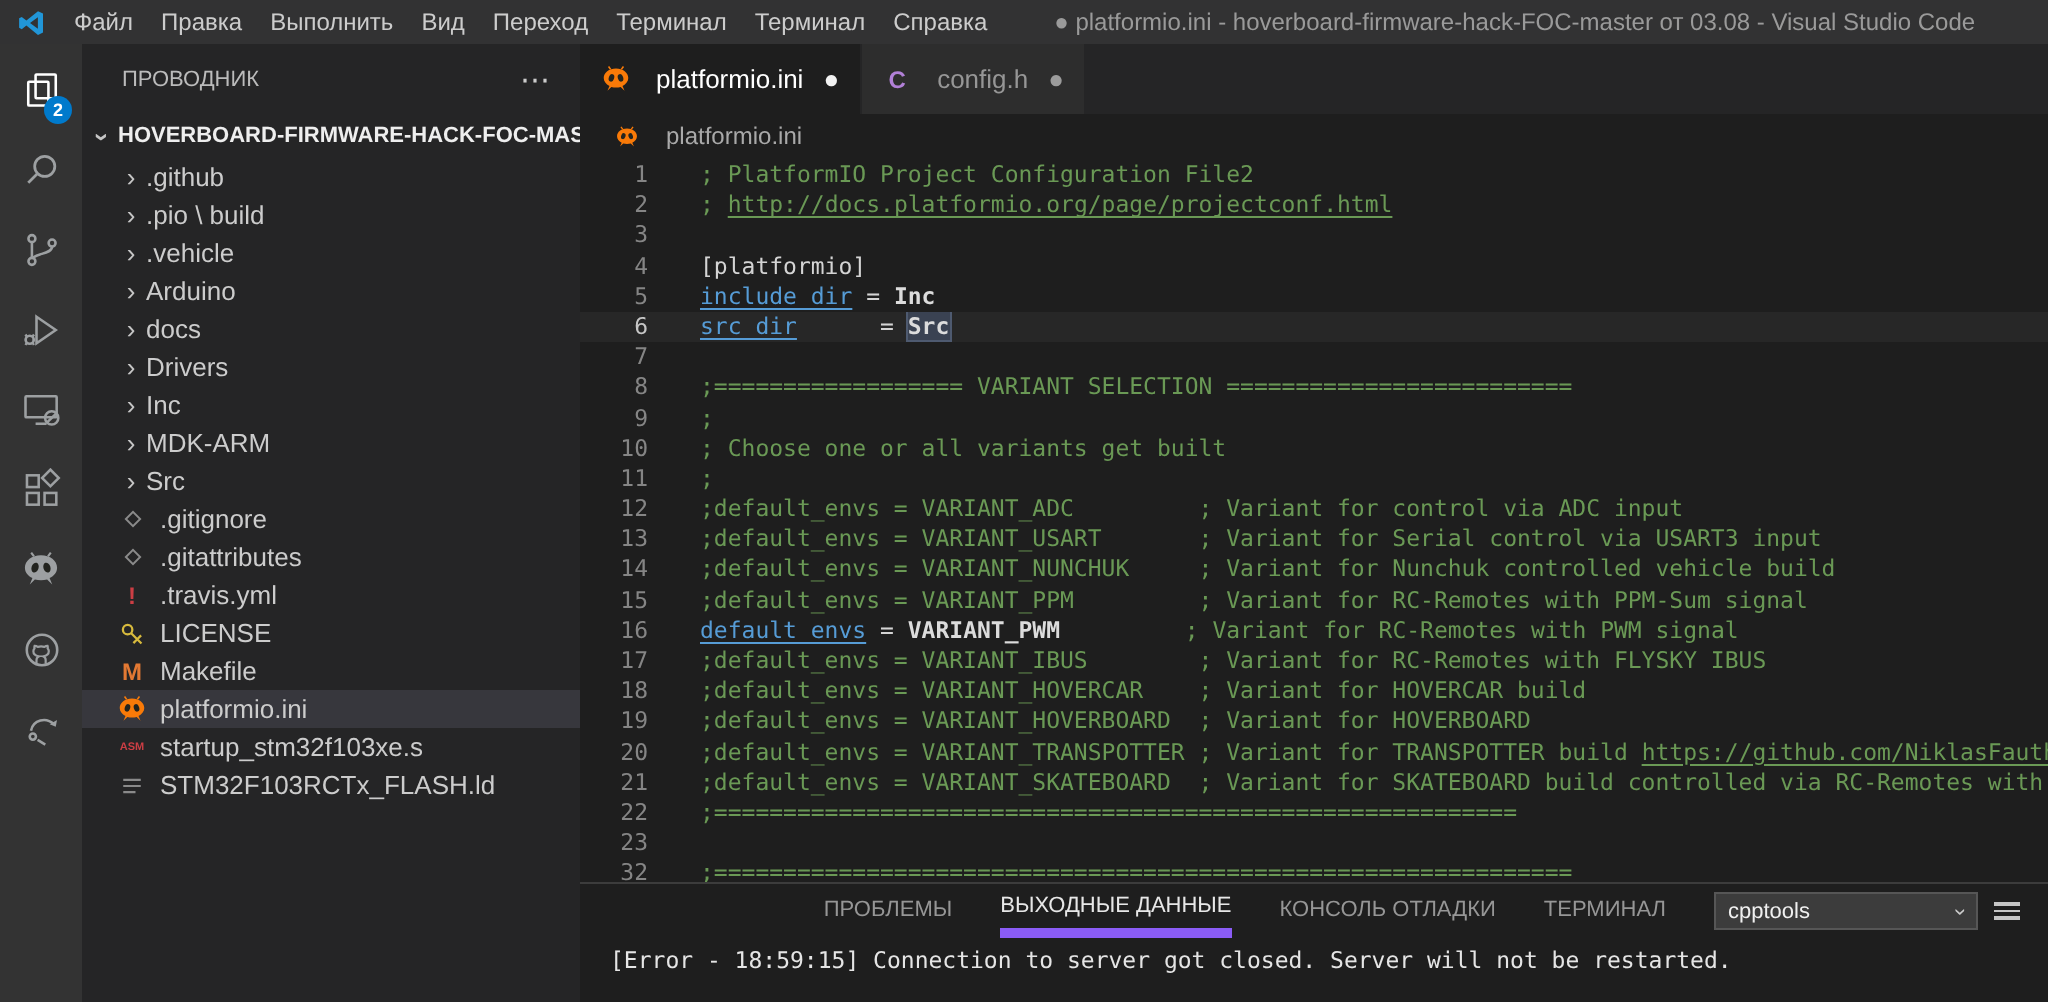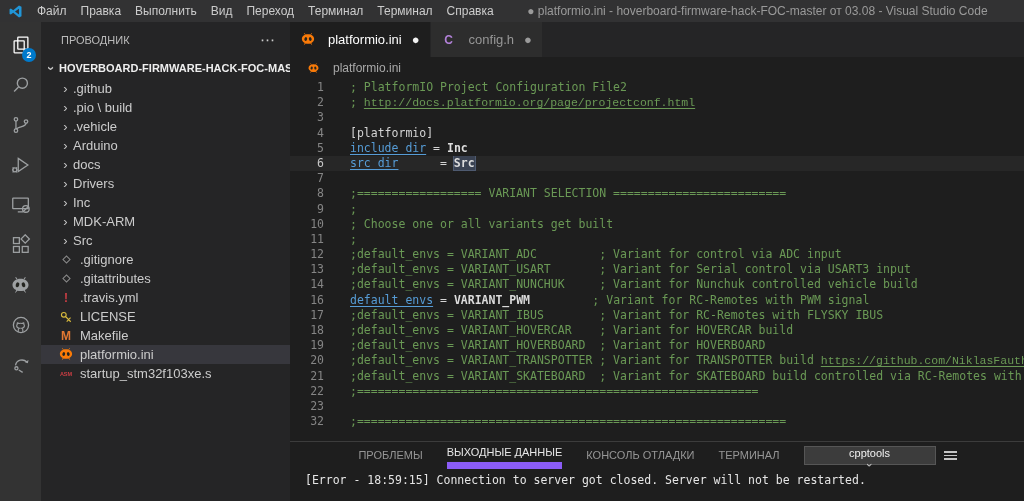--- a/index.html
+++ b/index.html
@@ -62,35 +62,35 @@
   .cl { display:flex; white-space:pre; height:15.2px; }
   .cl.activeline { background:#272727; }
   .ln { width:34px; flex:0 0 34px; text-align:right; color:#858585; margin-right:26px; }
   .cl.activeline .ln { color:#c6c6c6; }
   .lt { flex:1; min-width:0; overflow:hidden; }
   .seg.c   { color:#6a9955; }
   .seg.k   { color:#569cd6; text-decoration:underline; text-underline-offset:2px; }
   .seg.p   { color:#d4d4d4; }
   .seg.v   { color:#dcdcdc; font-weight:700; }
   .seg.sec { color:#d4d4d4; }
-  .seg.lk  { color:#6a9955; text-decoration:underline; text-underline-offset:2px;font-family:Liberation Mono, monospace; }
+  .seg.lk  { color:#6a9955; text-decoration:underline; text-underline-offset:2px; }
   .seg.vh  { color:#dcdcdc; font-weight:700; background:#3a4252; box-shadow:0 0 0 1px #4e5a70; }
 
   
   .panel { height:60px; flex:0 0 60px; border-top:1px solid #3c3c3c; background:#1e1e1e; }
-  .panel-tabs-row { height:27px; display:flex; align-items:center; justify-content:center;
+  .panel-tabs-row { height:27px; display:flex; align-items:center; justify-content:flex-end;
     padding:0 14px 0 15px; }
   .panel-tabs { display:flex; align-items:center; height:100%; }
   .ptab { font-size:11px; color:#969696; margin-right:24px; height:100%; display:flex;
     align-items:center; border-bottom:1px solid transparent; cursor:pointer; }
-  .ptab.active { color:#e7e7e7; border-bottom:7px solid #8b5cf6; }
+  .ptab.active { color:#e7e7e7; border-bottom:5px solid #8b5cf6; }
   .panel-right { display:flex; align-items:center; gap:8px; }
   .chan-select { width:132px; height:19px; background:#3c3c3c; border:1px solid #565656;
     color:#f0f0f0; font-size:11px; display:flex; align-items:center; justify-content:space-between;
-    padding:0 6px; cursor:pointer;flex-direction:column; }
+    padding:0 6px; cursor:pointer; }
   .sel-chev { transform:rotate(90deg); color:#cccccc; font-size:11px; }
   .panel-more { width:13px; display:flex; flex-direction:column; gap:2px; cursor:pointer; }
   .panel-more i { display:block; height:1.5px; background:#c5c5c5; }
   .panel-output { font-family:"DejaVu Sans Mono", monospace; font-size:11.5px; color:#e5e5e5;
     padding:4px 5px 0 15px; white-space:pre; }
 </style>
 </head>
 <body>
 
 <div class="window">
@@ -277,20 +277,28 @@
               </svg>
             </span>
             <span>platformio.ini</span>
           </div>
           <div class="tree-row">
             <span class="fico" style="color: rgb(204, 62, 68);">
               <span class="ti asm">ASM</span>
             </span>
             <span>startup_stm32f103xe.s</span>
           </div>
+          <div class="tree-row">
+            <span class="fico" style="color: rgb(138, 138, 138);">
+              <svg width="14" height="14" viewBox="0 0 16 16" fill="none" stroke="currentColor" stroke-width="1.2">
+                <path d="M3 4.5h10M3 8h10M3 11.5h7"></path>
+              </svg>
+            </span>
+            <span>STM32F103RCTx_FLASH.ld</span>
+          </div>
         </div>
     </div>
 
     <div class="editor-col">
       <div class="tabbar" id="tabbar">
           <div class="tab active">
             <span class="fico" style="color: rgb(249, 122, 8); width: 16px;">
               <svg width="21" height="21" viewBox="0 0 24 24">
                 <path stroke="currentColor" stroke-width="1.2" fill="none" d="M8 4.8L6.4 2.6M16 4.8l1.6-2.2"></path>
                 <path fill="currentColor" d="M12 4.2c5.2 0 9.2 3.1 9.2 7.1 0 2.5-1.7 4.7-4.3 5.9l1.5 3.6-2.9-2.8c-1.1.3-2.3.4-3.5.4s-2.4-.1-3.5-.4l-2.9 2.8 1.5-3.6C4.5 16 2.8 13.8 2.8 11.3c0-4 4-7.1 9.2-7.1z"></path>
@@ -330,20 +338,21 @@
           <div class="cl"><span class="ln">5</span><span class="lt"><span class="seg k">include_dir</span><span class="seg p"> = </span><span class="seg v">Inc</span></span></div>
           <div class="cl activeline"><span class="ln">6</span><span class="lt"><span class="seg k">src_dir</span><span class="seg p">      = </span><span class="seg vh">Src</span></span></div>
           <div class="cl"><span class="ln">7</span><span class="lt"></span></div>
           <div class="cl"><span class="ln">8</span><span class="lt"><span class="seg c">;================== VARIANT SELECTION =========================</span></span></div>
           <div class="cl"><span class="ln">9</span><span class="lt"><span class="seg c">;</span></span></div>
           <div class="cl"><span class="ln">10</span><span class="lt"><span class="seg c">; Choose one or all variants get built</span></span></div>
           <div class="cl"><span class="ln">11</span><span class="lt"><span class="seg c">;</span></span></div>
           <div class="cl"><span class="ln">12</span><span class="lt"><span class="seg c">;default_envs = VARIANT_ADC         ; Variant for control via ADC input</span></span></div>
           <div class="cl"><span class="ln">13</span><span class="lt"><span class="seg c">;default_envs = VARIANT_USART       ; Variant for Serial control via USART3 input</span></span></div>
           <div class="cl"><span class="ln">14</span><span class="lt"><span class="seg c">;default_envs = VARIANT_NUNCHUK     ; Variant for Nunchuk controlled vehicle build</span></span></div>
+          <div class="cl"><span class="ln">15</span><span class="lt"><span class="seg c">;default_envs = VARIANT_PPM         ; Variant for RC-Remotes with PPM-Sum signal</span></span></div>
           <div class="cl"><span class="ln">16</span><span class="lt"><span class="seg k">default_envs</span><span class="seg p"> = </span><span class="seg v">VARIANT_PWM</span><span class="seg c">         ; Variant for RC-Remotes with PWM signal</span></span></div>
           <div class="cl"><span class="ln">17</span><span class="lt"><span class="seg c">;default_envs = VARIANT_IBUS        ; Variant for RC-Remotes with FLYSKY IBUS</span></span></div>
           <div class="cl"><span class="ln">18</span><span class="lt"><span class="seg c">;default_envs = VARIANT_HOVERCAR    ; Variant for HOVERCAR build</span></span></div>
           <div class="cl"><span class="ln">19</span><span class="lt"><span class="seg c">;default_envs = VARIANT_HOVERBOARD  ; Variant for HOVERBOARD</span></span></div>
           <div class="cl"><span class="ln">20</span><span class="lt"><span class="seg c">;default_envs = VARIANT_TRANSPOTTER ; Variant for TRANSPOTTER build </span><span class="seg lk">https://github.com/NiklasFauth/hoverboard-firmware-hack</span></span></div>
           <div class="cl"><span class="ln">21</span><span class="lt"><span class="seg c">;default_envs = VARIANT_SKATEBOARD  ; Variant for SKATEBOARD build controlled via RC-Remotes with PWM signal</span></span></div>
           <div class="cl"><span class="ln">22</span><span class="lt"><span class="seg c">;==========================================================</span></span></div>
           <div class="cl"><span class="ln">23</span><span class="lt"></span></div>
           <div class="cl"><span class="ln">32</span><span class="lt"><span class="seg c">;==============================================================</span></span></div>
         </div>

